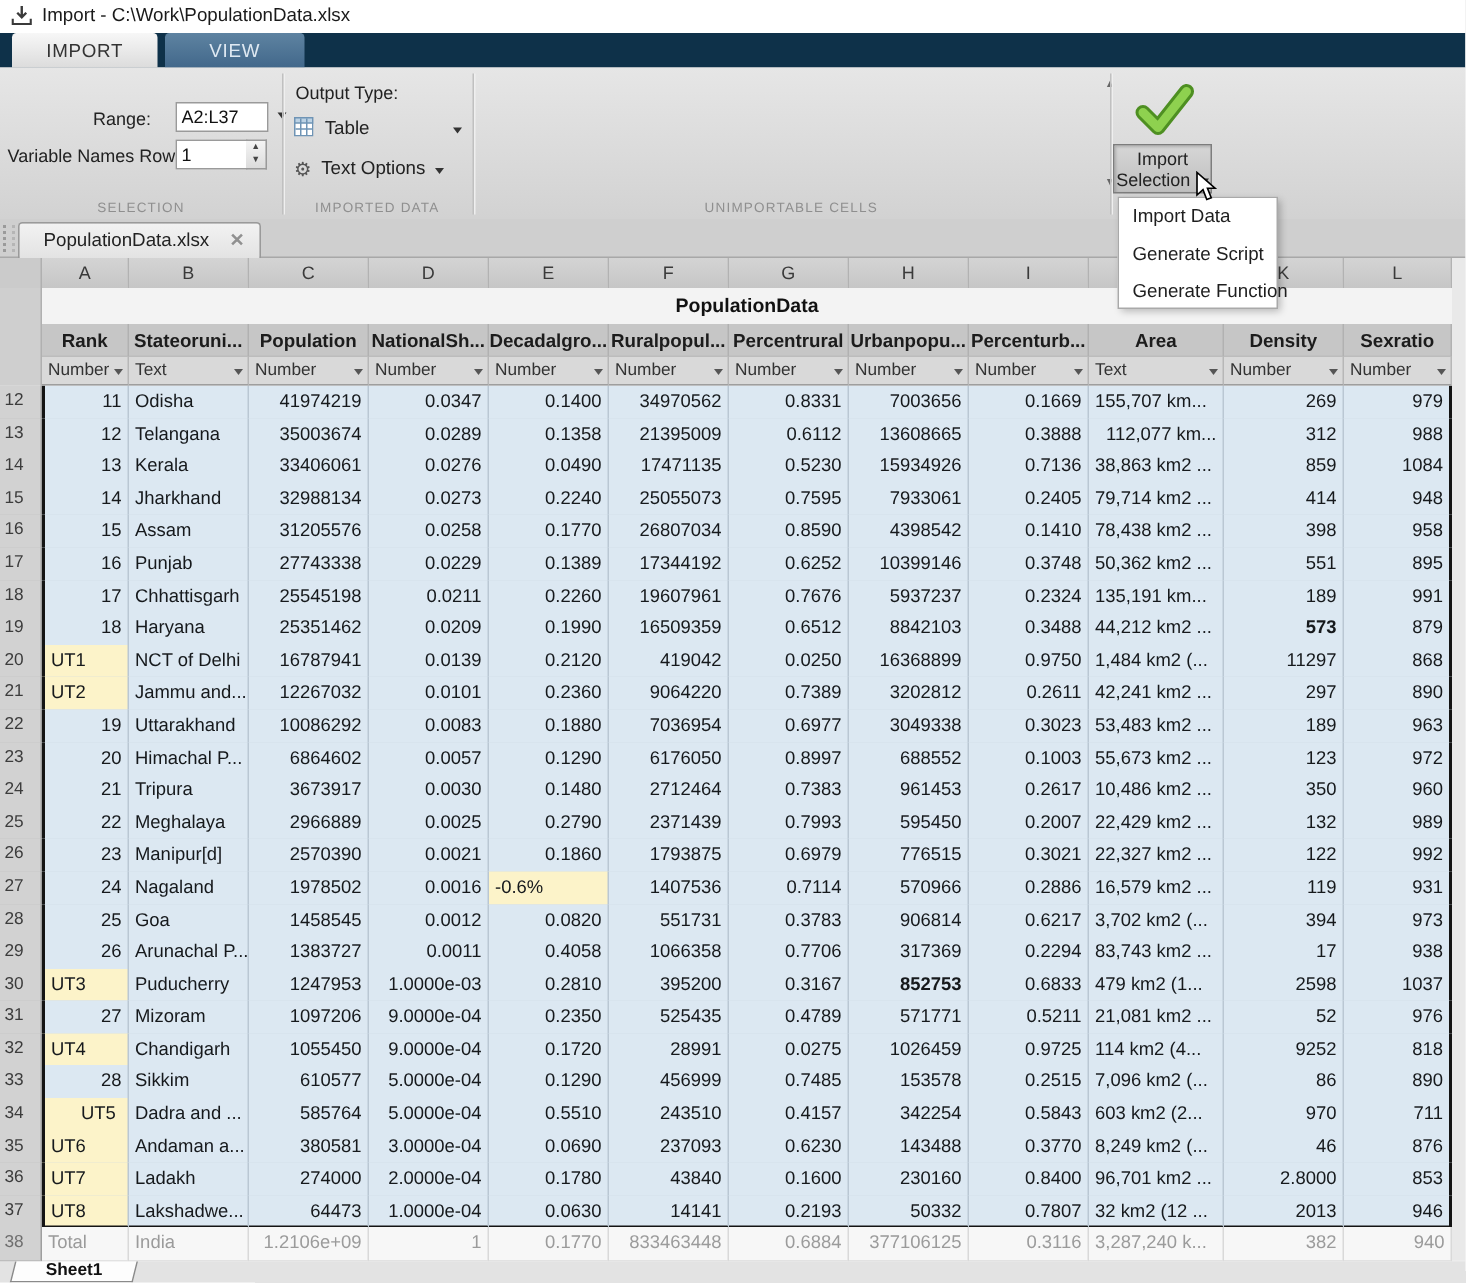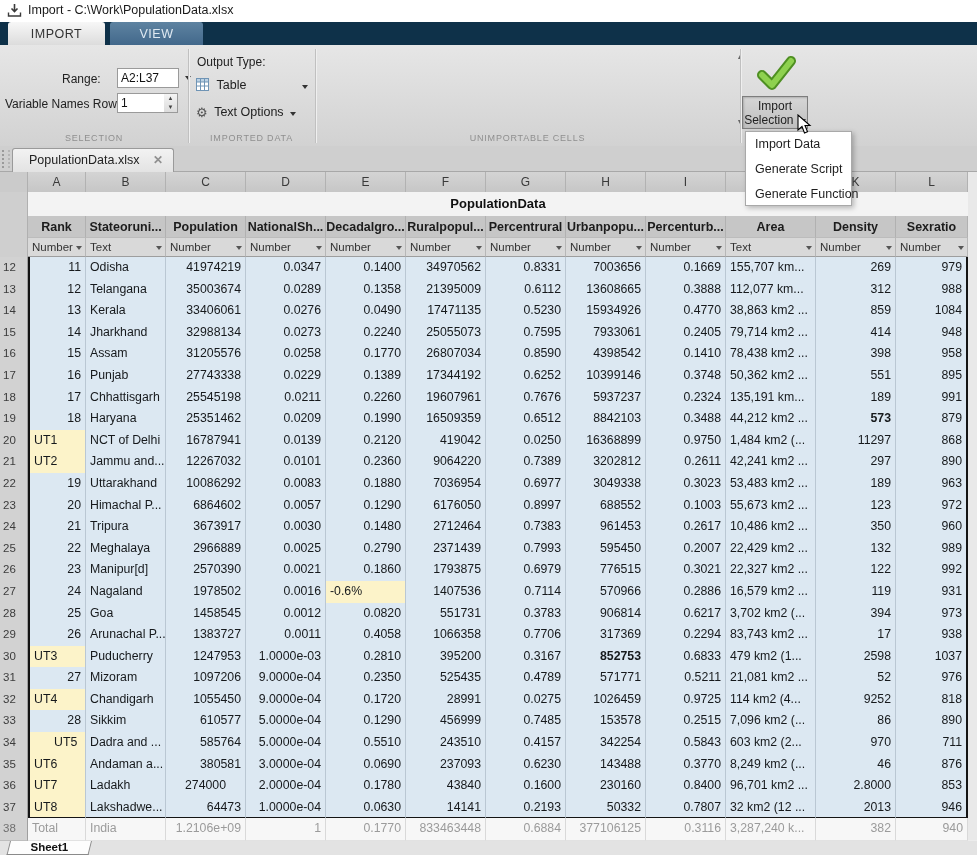--- a/index.html
+++ b/index.html
@@ -236,35 +236,35 @@
           <div class="rownum">13</div>
           <div class="cell c0" style="text-align: right;">12</div>
           <div class="cell c1" style="text-align: left;">Telangana</div>
           <div class="cell c2" style="text-align: right;">35003674</div>
           <div class="cell c3" style="text-align: right;">0.0289</div>
           <div class="cell c4" style="text-align: right;">0.1358</div>
           <div class="cell c5" style="text-align: right;">21395009</div>
           <div class="cell c6" style="text-align: right;">0.6112</div>
           <div class="cell c7" style="text-align: right;">13608665</div>
           <div class="cell c8" style="text-align: right;">0.3888</div>
-          <div class="cell c9" style="text-align: left;">112,077 km...</div>
+          <div class="cell c9" style="text-align: right;">112,077 km...</div>
           <div class="cell c10" style="text-align: right;">312</div>
           <div class="cell c11" style="text-align: right;">988</div>
         </div>
         <div class="grid-row trow sel">
           <div class="rownum">14</div>
           <div class="cell c0" style="text-align: right;">13</div>
           <div class="cell c1" style="text-align: left;">Kerala</div>
           <div class="cell c2" style="text-align: right;">33406061</div>
           <div class="cell c3" style="text-align: right;">0.0276</div>
           <div class="cell c4" style="text-align: right;">0.0490</div>
           <div class="cell c5" style="text-align: right;">17471135</div>
           <div class="cell c6" style="text-align: right;">0.5230</div>
           <div class="cell c7" style="text-align: right;">15934926</div>
-          <div class="cell c8" style="text-align: right;">0.4770</div>
+          <div class="cell c8" style="text-align: right;">0.7136</div>
           <div class="cell c9" style="text-align: left;">38,863 km2 ...</div>
           <div class="cell c10" style="text-align: right;">859</div>
           <div class="cell c11" style="text-align: right;">1084</div>
         </div>
         <div class="grid-row trow sel">
           <div class="rownum">15</div>
           <div class="cell c0" style="text-align: right;">14</div>
           <div class="cell c1" style="text-align: left;">Jharkhand</div>
           <div class="cell c2" style="text-align: right;">32988134</div>
           <div class="cell c3" style="text-align: right;">0.0273</div>
@@ -574,21 +574,21 @@
           <div class="cell c7" style="text-align: right;">143488</div>
           <div class="cell c8" style="text-align: right;">0.3770</div>
           <div class="cell c9" style="text-align: left;">8,249 km2 (...</div>
           <div class="cell c10" style="text-align: right;">46</div>
           <div class="cell c11" style="text-align: right;">876</div>
         </div>
         <div class="grid-row trow sel">
           <div class="rownum">36</div>
           <div class="cell c0 hl" style="text-align: left;">UT7</div>
           <div class="cell c1" style="text-align: left;">Ladakh</div>
-          <div class="cell c2" style="text-align: center;">274000</div>
+          <div class="cell c2" style="text-align: right;">274000</div>
           <div class="cell c3" style="text-align: right;">2.0000e-04</div>
           <div class="cell c4" style="text-align: right;">0.1780</div>
           <div class="cell c5" style="text-align: right;">43840</div>
           <div class="cell c6" style="text-align: right;">0.1600</div>
           <div class="cell c7" style="text-align: right;">230160</div>
           <div class="cell c8" style="text-align: right;">0.8400</div>
           <div class="cell c9" style="text-align: left;">96,701 km2 ...</div>
           <div class="cell c10" style="text-align: right;">2.8000</div>
           <div class="cell c11" style="text-align: right;">853</div>
         </div>

